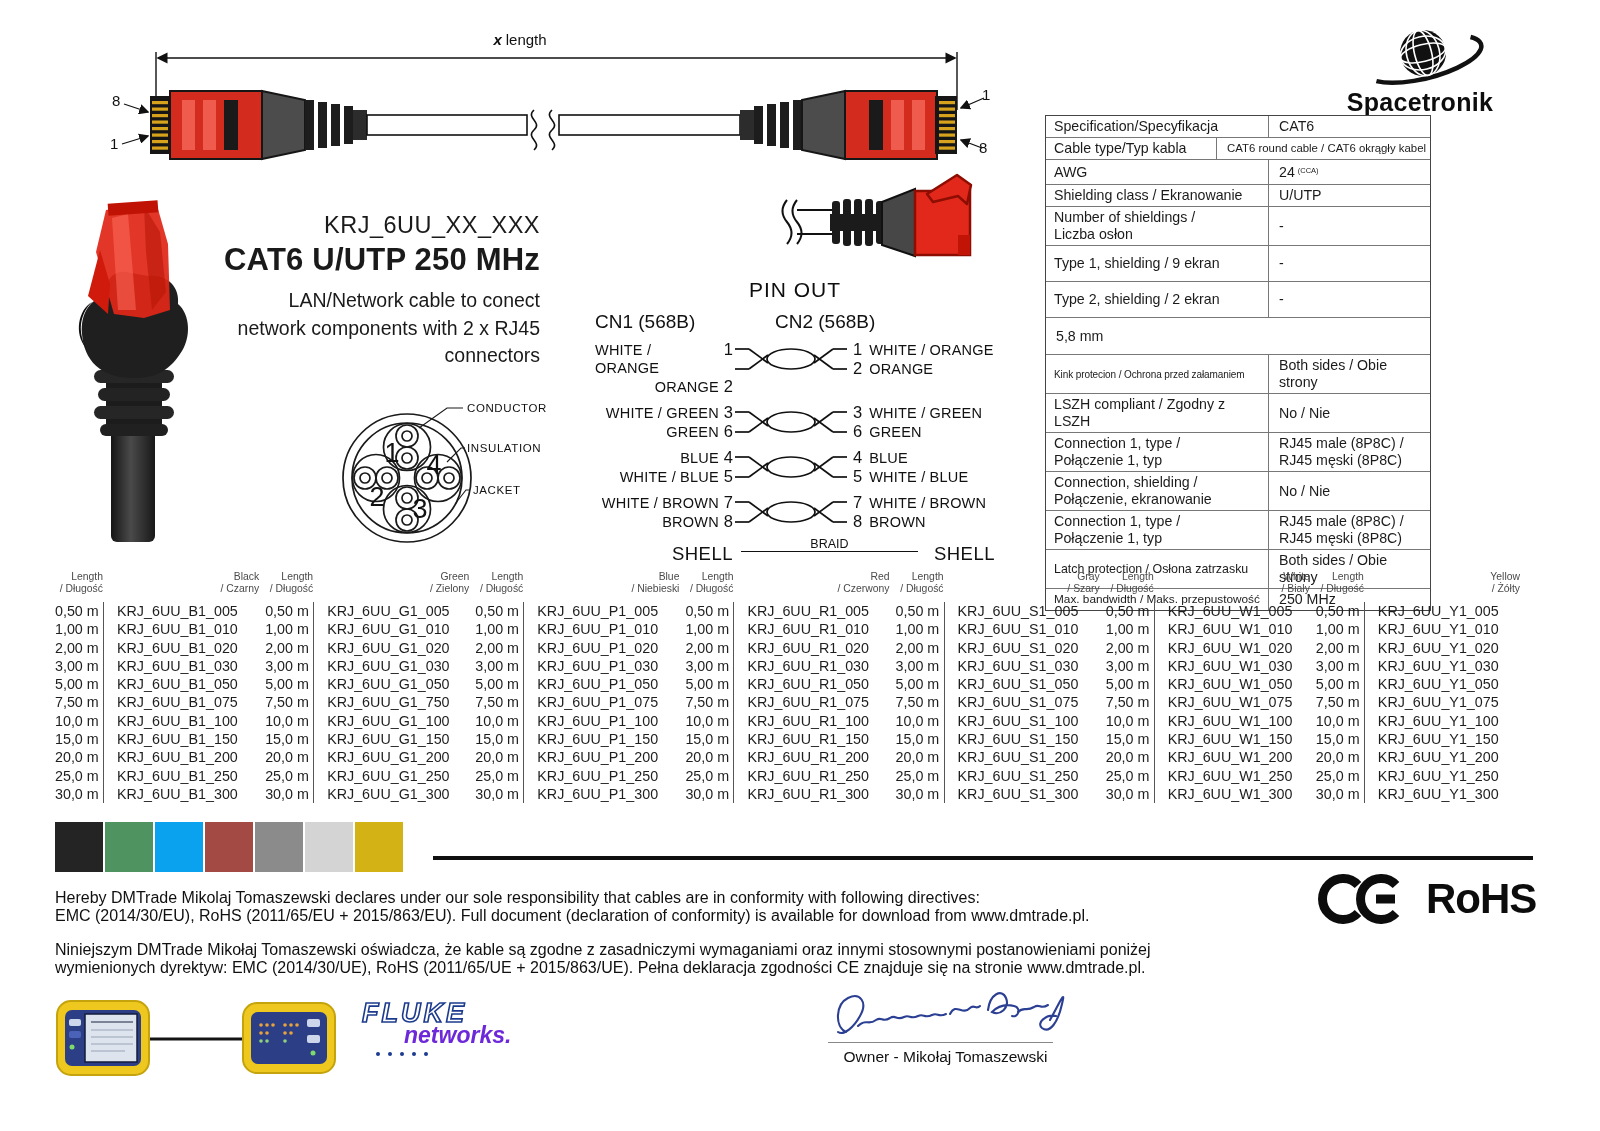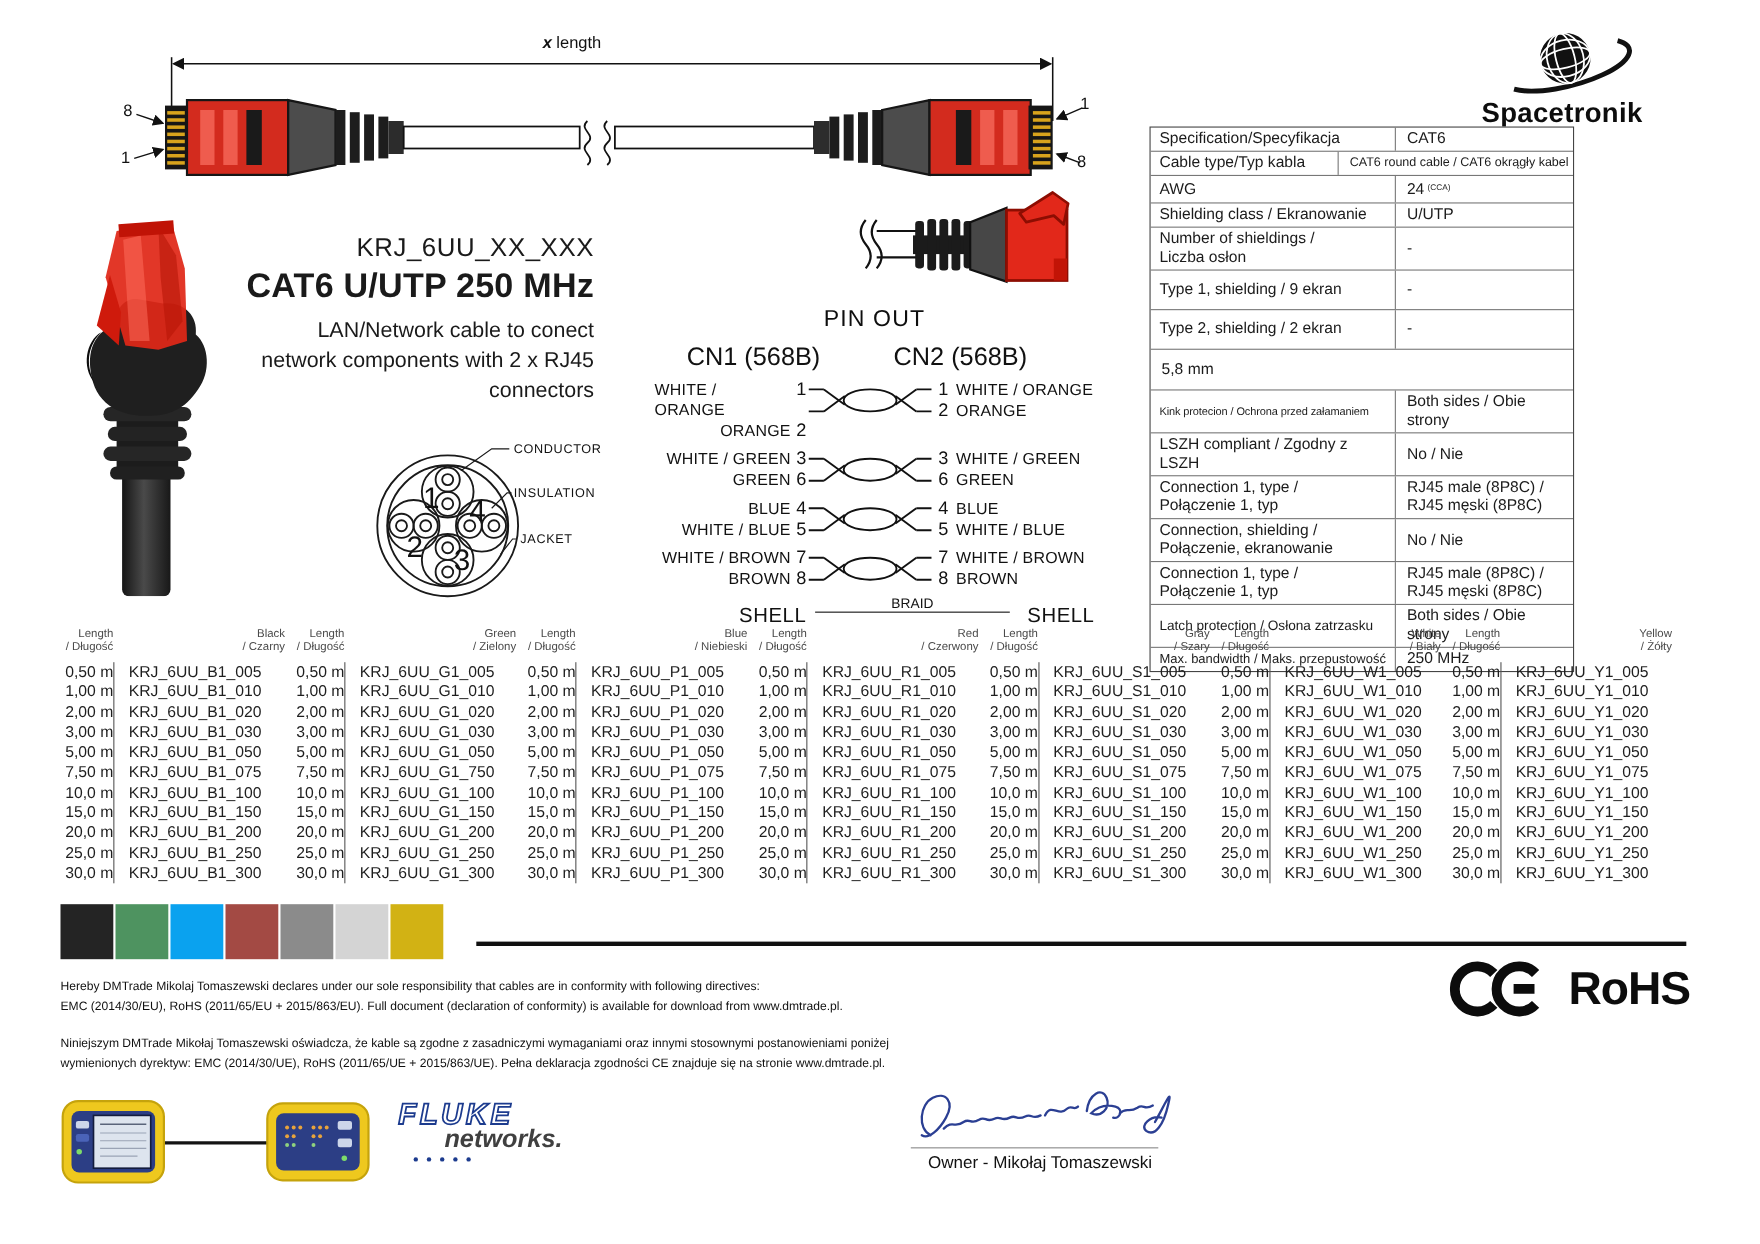--- a/index.html
+++ b/index.html
@@ -36,21 +36,21 @@
 .product-title{font-size:31px;font-weight:700;margin-top:3px;letter-spacing:.2px}
 .product-desc{font-size:19.5px;line-height:27.5px;margin-top:9px;white-space:pre-line}
 
 .cs-stroke circle{fill:none;stroke:#1a1a1a;stroke-width:1.7}
 .cs-stroke polyline{fill:none;stroke:#1a1a1a;stroke-width:1.1}
 .cs-num text{font-size:27px;fill:#111;text-anchor:middle;font-family:"Liberation Sans",sans-serif}
 .cs-label text{font-size:11.5px;fill:#111;letter-spacing:.6px;font-family:"Liberation Sans",sans-serif}
 
 .pinout-title{font-size:21px;text-align:center;letter-spacing:1px;color:#0e0e0e}
 .cn-row{display:flex;margin-top:9px}
-.cn{width:180px;text-align:center;font-size:23px}
+.cn{width:180px;font-size:19px}
 .cn2{width:196px}
 .pair-row{display:flex;margin-top:7px;}
 .pair-left{width:138px;display:flex;flex-direction:column}
 .pair-left .pair-line{display:flex;justify-content:flex-end;align-items:baseline;line-height:18px}
 .pair-right{flex:1;display:flex;flex-direction:column;padding-left:4px}
 .pair-right .pair-line{display:flex;justify-content:flex-start;align-items:baseline;line-height:18px}
 .wire-label{font-size:14.5px;letter-spacing:.2px}
 .pin-num{font-size:16.5px}
 .pair-left .pin-num{margin-left:5px}
 .pair-right .pin-num{margin-right:7px}
@@ -62,41 +62,41 @@
 .shell-label.srr{padding-left:8px}
 .braid-wrap{flex:1;display:flex;flex-direction:column;align-items:center;padding:0 8px;margin-top:-6px}
 .braid-label{font-size:12.5px}
 .braid-line{width:100%;border-top:1.7px solid #111}
 
 .order-tables{display:grid;grid-template-columns:repeat(7,1fr);gap:6px}
 .order-head{display:flex;justify-content:space-between;font-size:10.4px;color:#4a4a4a;line-height:12px;margin-bottom:7px}
 .len-head{width:48px;text-align:right;white-space:pre-line}
 .color-head{text-align:right;white-space:pre-line}
 .order-body{display:flex}
-.len-col{width:48px;text-align:right}
+.len-col{width:48px;}
 .code-col{margin-left:0;border-left:1.6px solid #555;padding-left:13px;flex:1}
 .len-cell,.code-cell{font-size:14.3px;line-height:18.3px;color:#1e1e1e;white-space:nowrap}
 
 .swatches{display:flex;gap:2px}
 .swatch{width:48px;height:50px}
 .sep-line{background:#101010}
 
-.declaration{font-size:11px;line-height:17.5px;color:#101010}
+.declaration{font-size:16px;line-height:17.5px;color:#101010}
 .decl{white-space:pre-line;margin-bottom:17px}
 
 .cert{display:flex;align-items:center;gap:16px}
 .rohs{font-size:42px;font-weight:700;letter-spacing:-1px;color:#0c0c0c}
 .ce-svg path,.ce-svg line{stroke:#0c0c0c;stroke-width:9;fill:none}
 
 .made-in{text-align:right;font-size:15.5px;line-height:21.5px;color:#161616}
 .made-in p{white-space:pre-line;margin-bottom:15px}
 
 .fluke-logo{width:180px}
 .fluke-word{font-size:27px;font-style:italic;font-weight:700;letter-spacing:3px;color:#fff;-webkit-text-stroke:1.6px #1c3b8e}
-.networks-word{font-size:23px;font-style:italic;font-weight:700;color:#404040;margin:-7px 0 0 42px}
+.networks-word{font-size:23px;font-style:italic;font-weight:700;color:#6d28d9;margin:-7px 0 0 42px}
 .fluke-dots{display:flex;gap:8px;margin:3px 0 0 14px}
 .fluke-dots i{width:4px;height:4px;border-radius:50%;background:#1c3b8e}
 
 .sig-svg path{stroke:#2b3f93;stroke-width:2.1;fill:none;stroke-linecap:round}
 .sig-line{width:225px;border-top:1.5px solid #888;margin-top:-4px}
 .sig-caption{font-size:15.5px;margin-top:5px;text-align:center;width:235px}
 </style>
 </head>
 <body>
 

